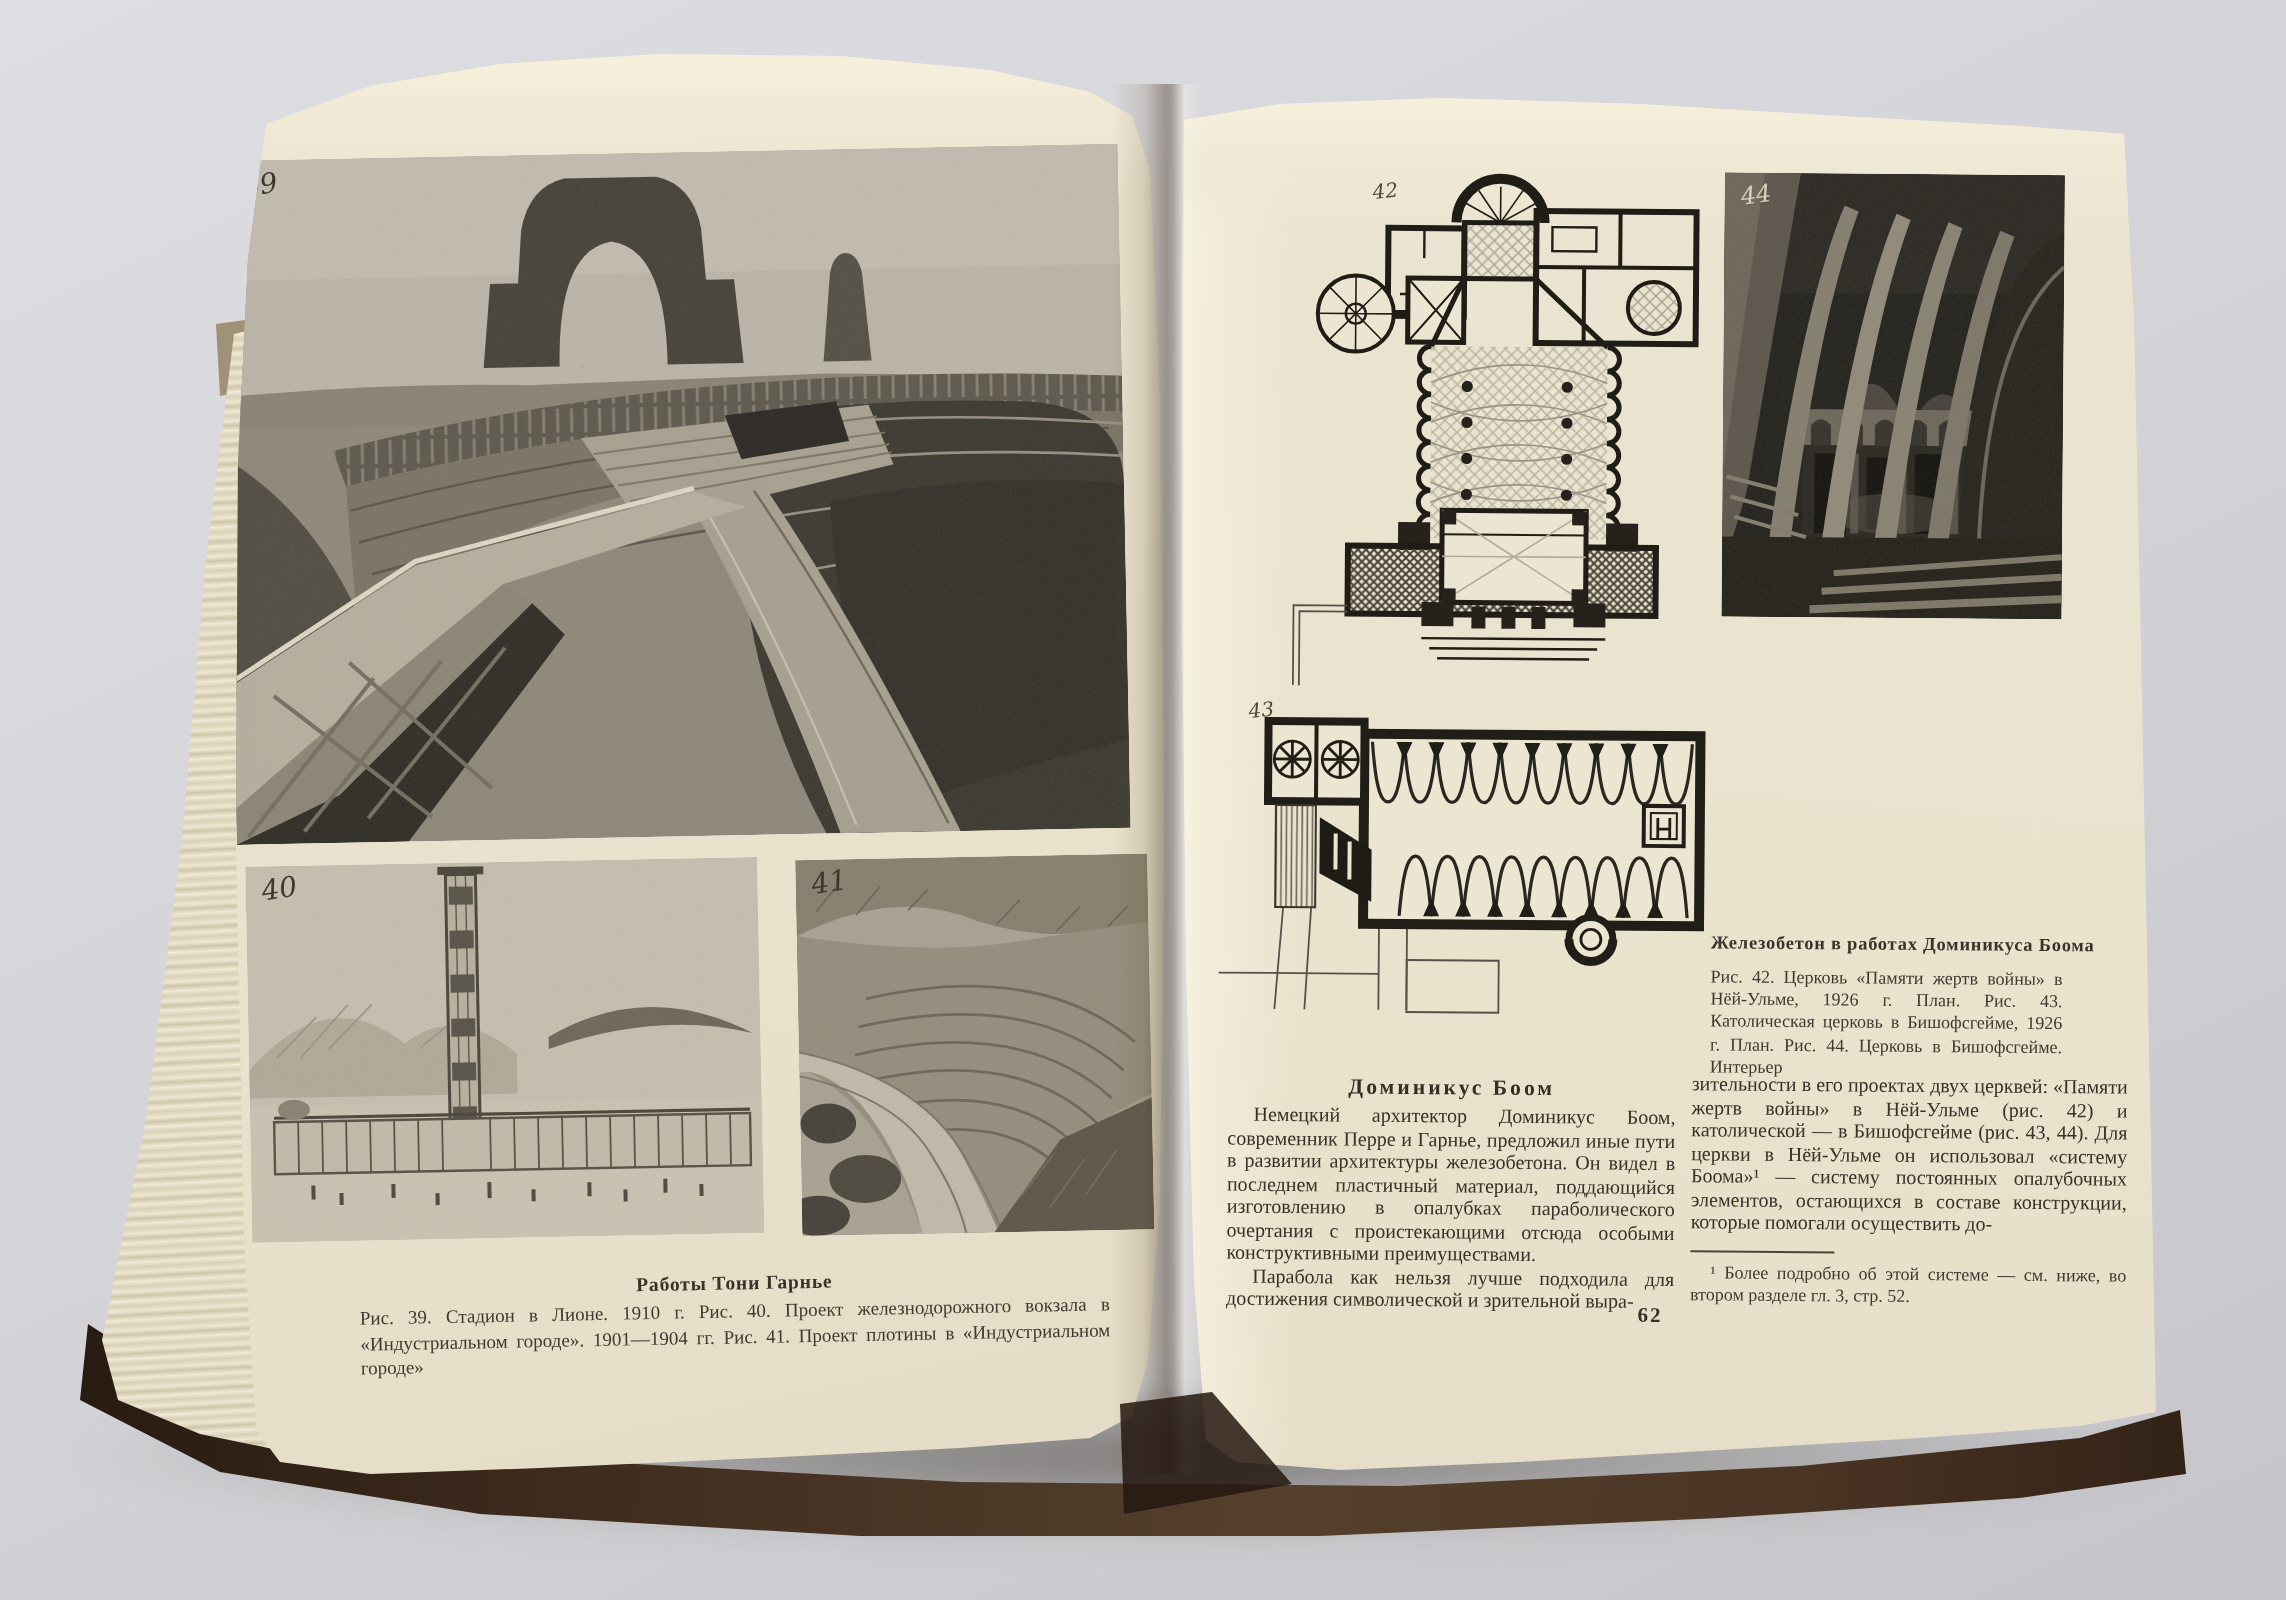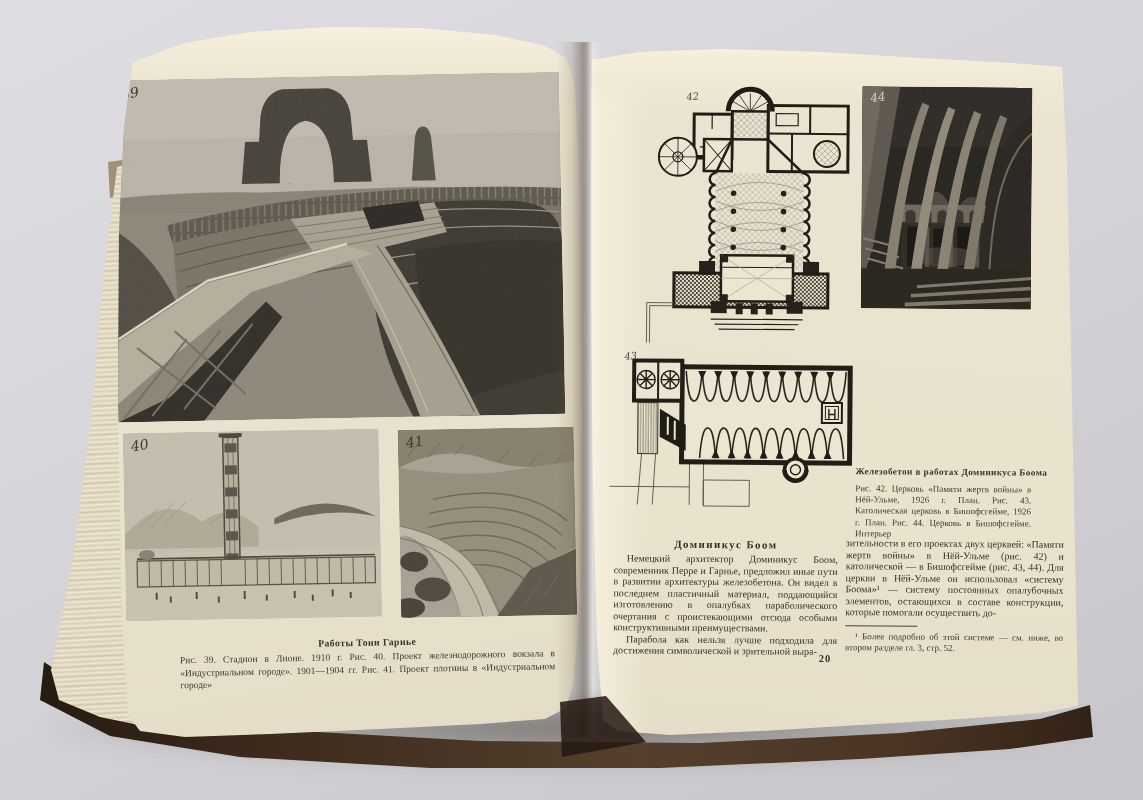--- a/index.html
+++ b/index.html
@@ -437,21 +437,21 @@
         <p>Парабола как нельзя лучше подходила для достижения символической и зрительной выра-</p>
       </div>
 
       <div class="body-col" style="left:847px;top:537px;width:218px;">
         <p class="noindent">зительности в его проектах двух церквей: «Памяти жертв войны» в Нёй-Ульме (рис. 42) и католической — в Бишофсгейме (рис. 43, 44). Для церкви в Нёй-Ульме он использовал «систему Боома»¹ — систему постоянных опалубочных элементов, остающихся в составе конструкции, которые помогали осуществить до-</p>
       </div>
 
       <div class="rule" style="left:847px;top:625px;width:72px;"></div>
       <div class="footnote" style="left:847px;top:631px;width:218px;">¹ Более подробно об этой системе — см. ниже, во втором разделе гл. 3, стр. 52.</div>
 
-      <div class="pagenum" style="left:797px;top:653px;width:60px;">20</div>
+      <div class="pagenum" style="left:797px;top:653px;width:60px;">62</div>
 
     </div>
   </div>
 
   <div class="gutter"></div>
   <div class="gutter-bottom"></div>
 
 </div>
 
 </body></html>

